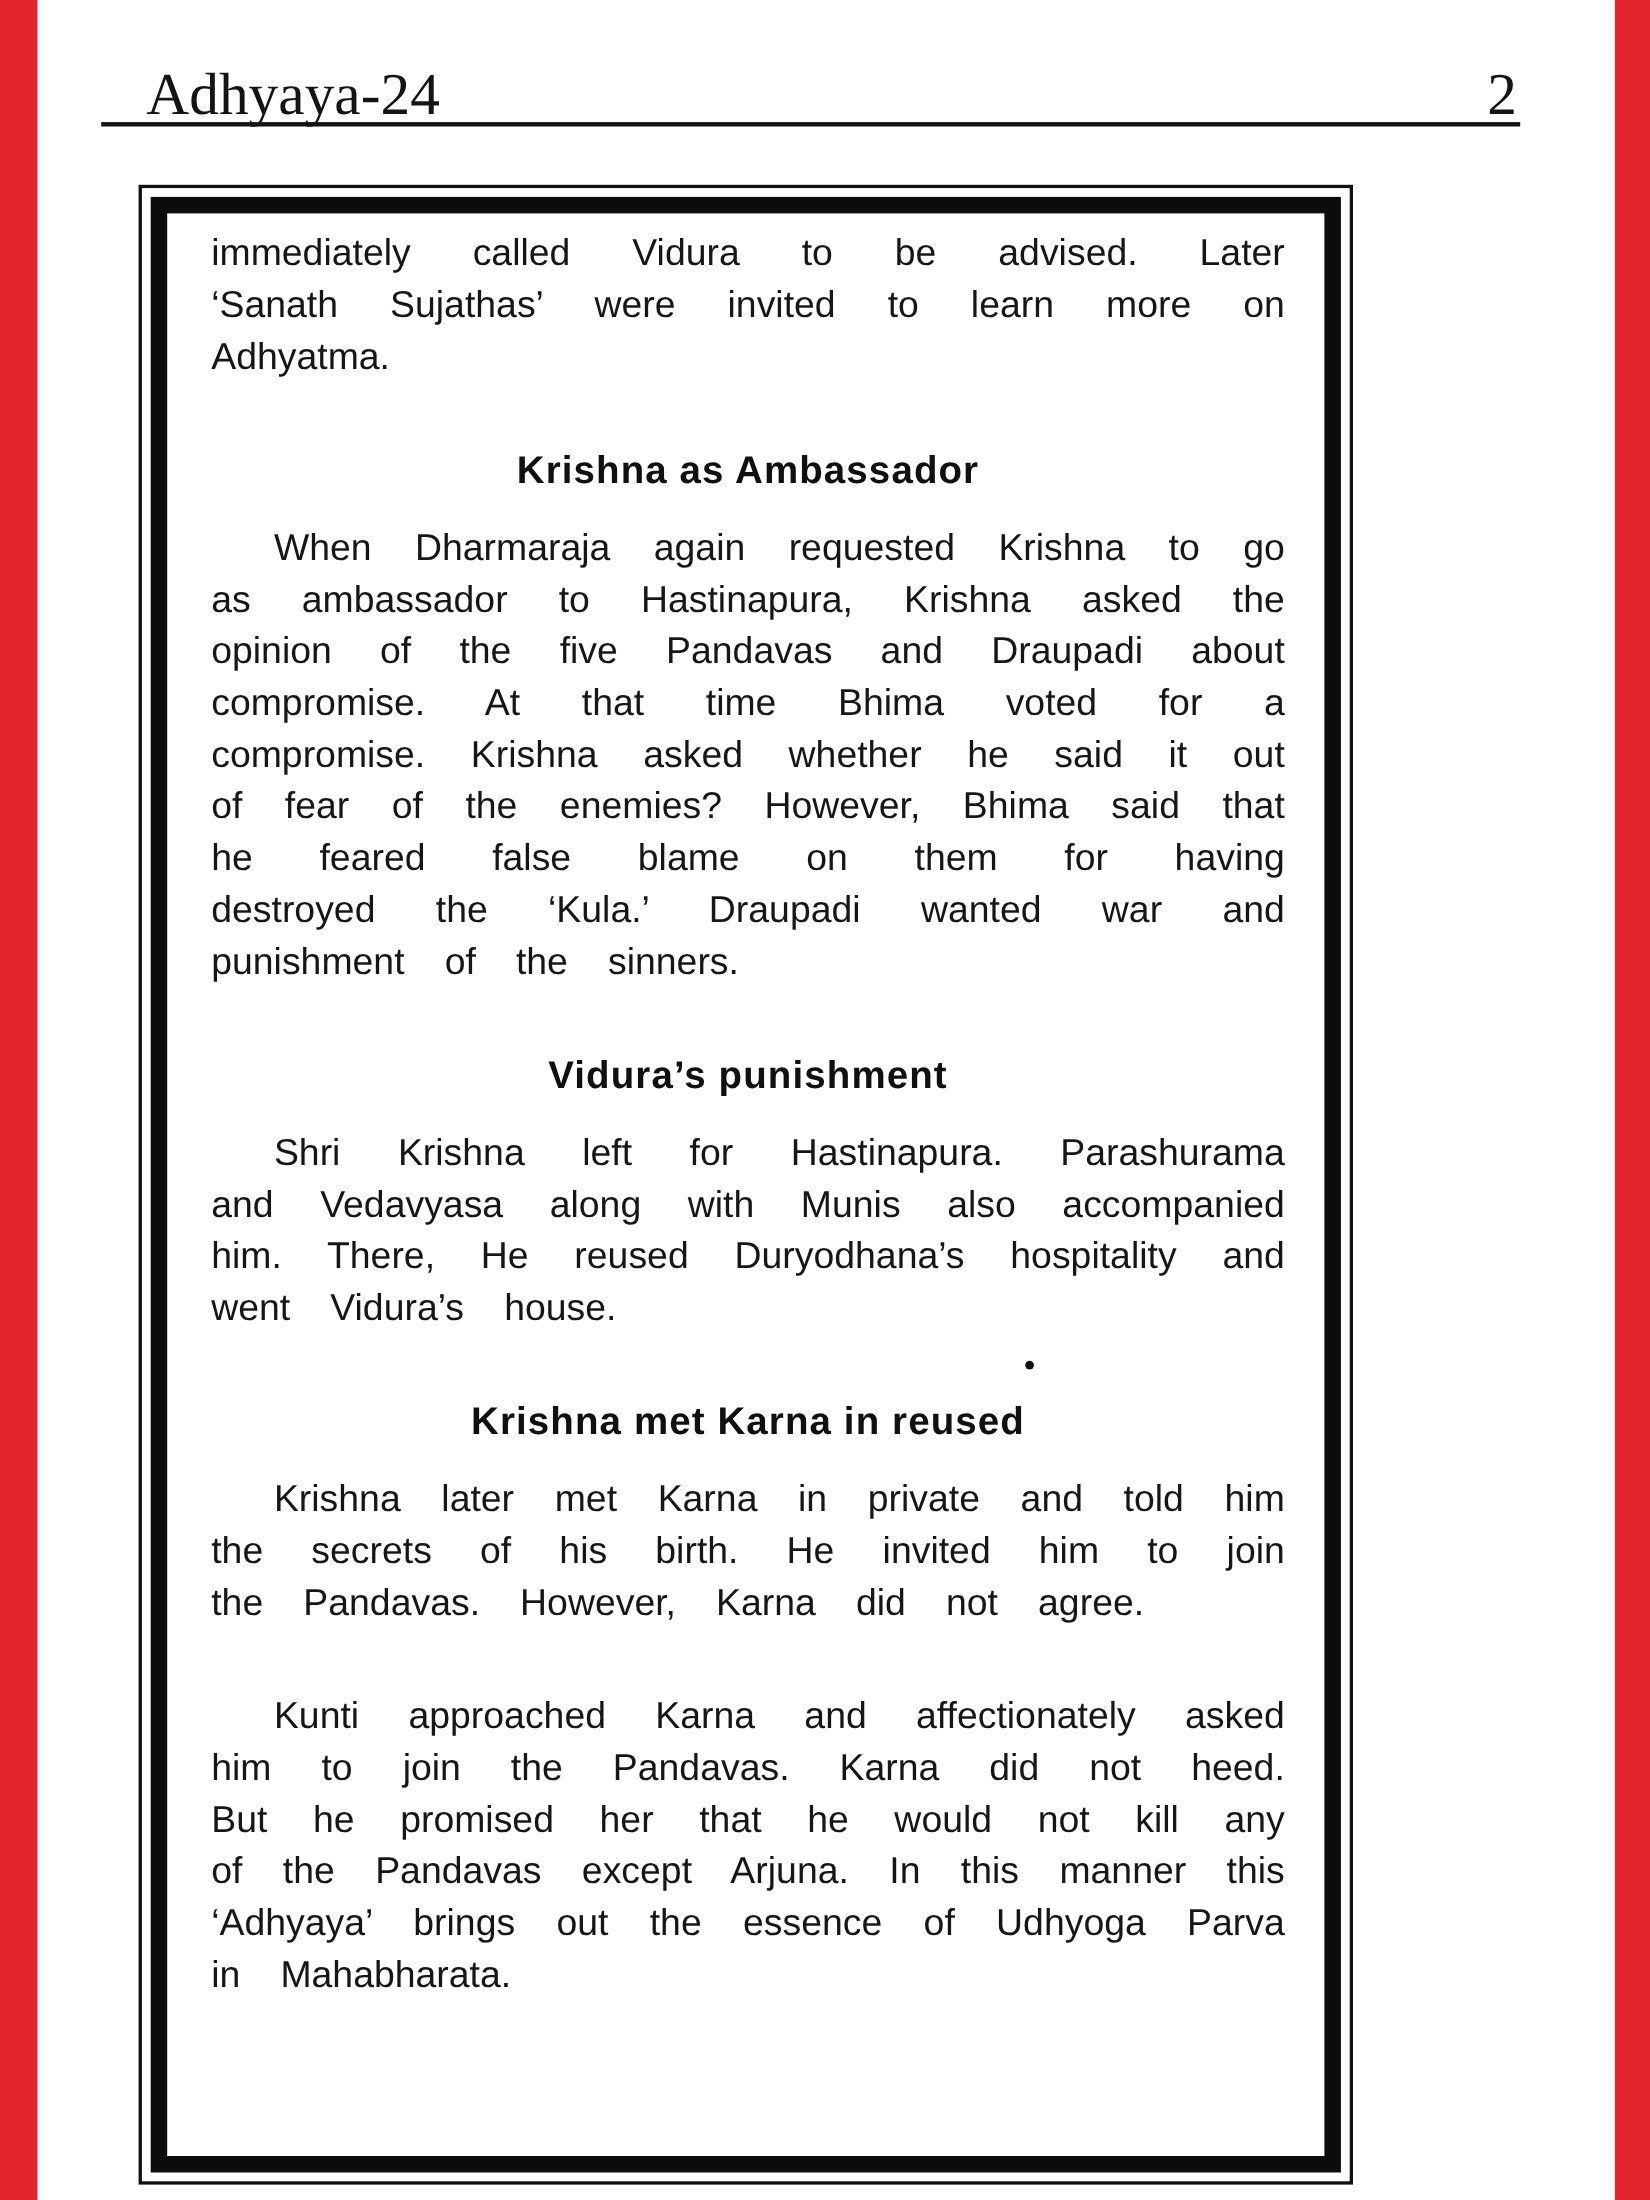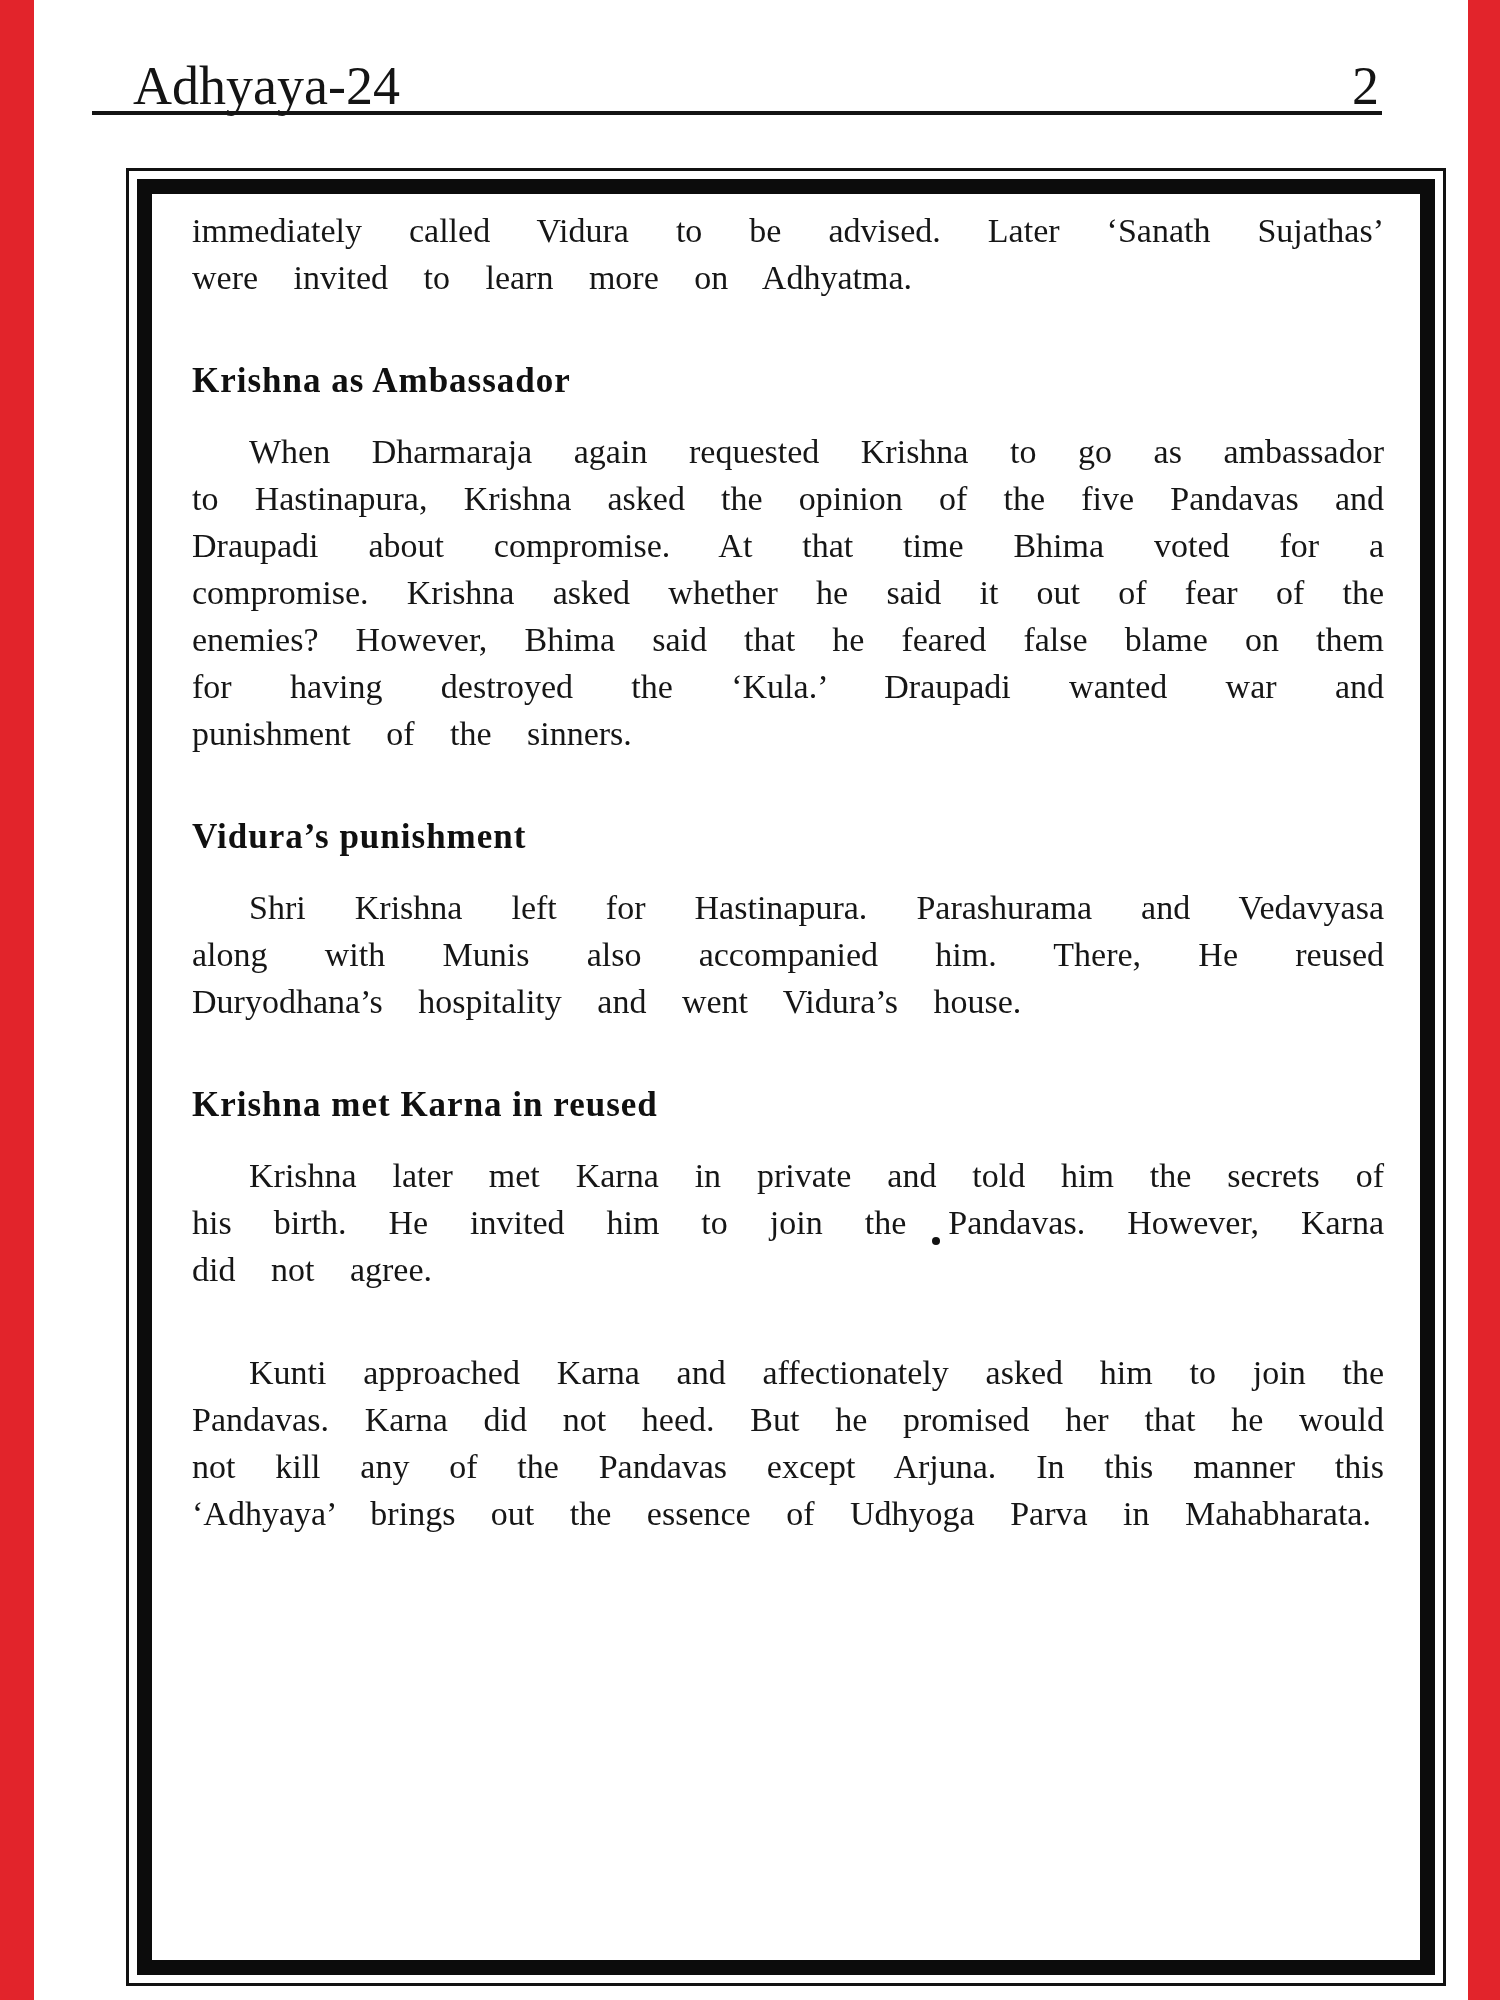--- a/index.html
+++ b/index.html
@@ -37,26 +37,25 @@
     position: absolute;
     left: 92px; top: 111px;
     width: 1290px; height: 4px;
     background: #141414;
   }
 
   
   .frame-outer {
     position: absolute;
     left: 126px; top: 168px;
-    width: 1320px; height: 1818px;
+    width: 1104px; height: 1818px;
     box-sizing: border-box;
     border: 3px solid #111111;
     padding: 8px;
     background: #ffffff;
-    font-family: Liberation Serif, serif;
   }
   .frame-inner {
     box-sizing: border-box;
     width: 100%; height: 100%;
     border: 15px solid #0c0c0c;
     padding: 13px 36px 0 40px;
     overflow: hidden;
     font-size: 34px;
     line-height: 47px;
     text-align: justify;
@@ -66,21 +65,21 @@
     margin: 0;
     word-spacing: 27px;
   }
   .frame-inner p.indent { text-indent: 57px; }
   .frame-inner p.para-gap { margin-top: 56px; }
 
   .frame-inner h2 {
     font-size: 35px;
     line-height: 47px;
     font-weight: bold;
-    text-align: left;
+    text-align: center;
     letter-spacing: 1px;
     margin: 56px 0 24px 0;
     color: #101010;
   }
 
   
   .artifact-dot {
     position: absolute;
     left: 932px; top: 1237px;
     width: 8px; height: 8px;

